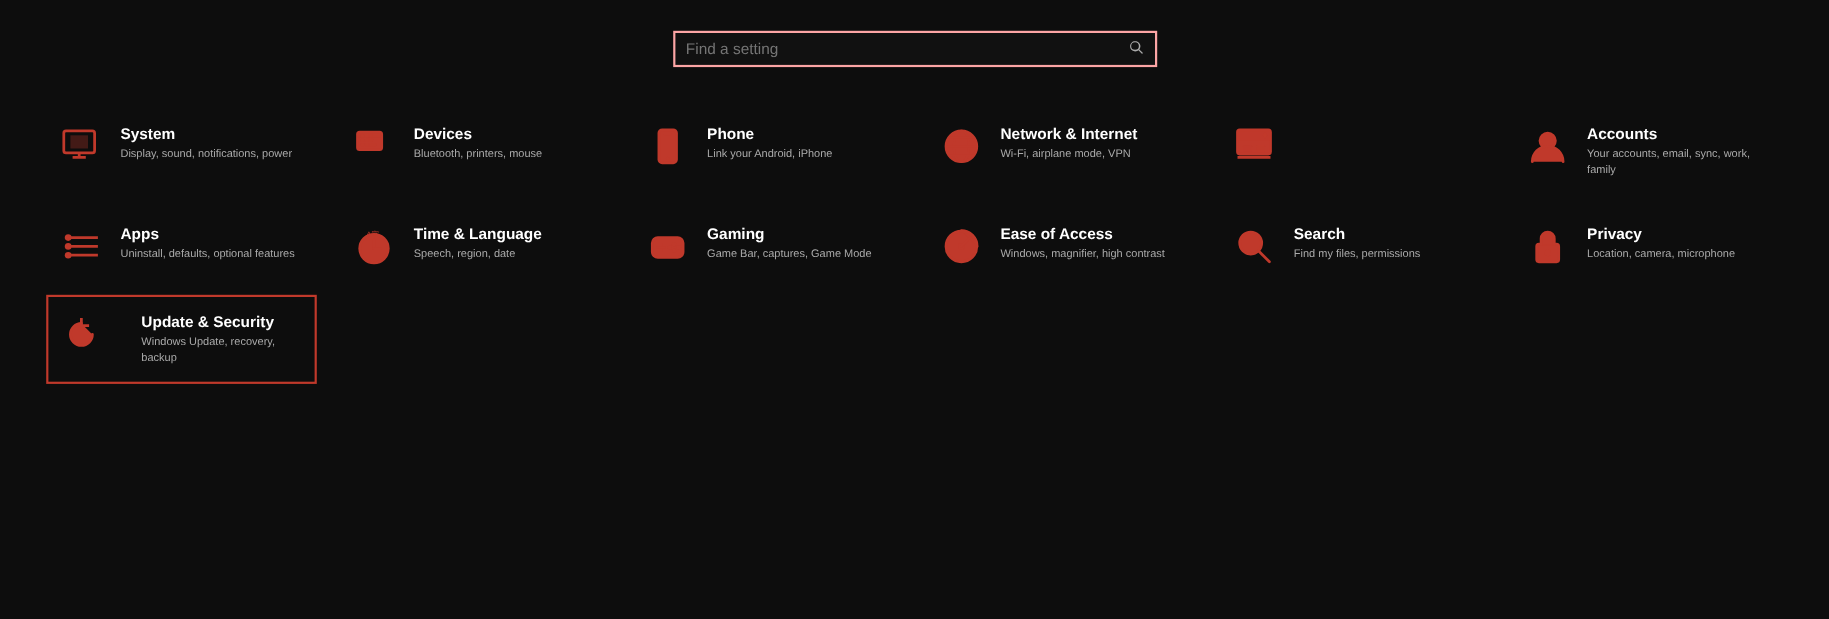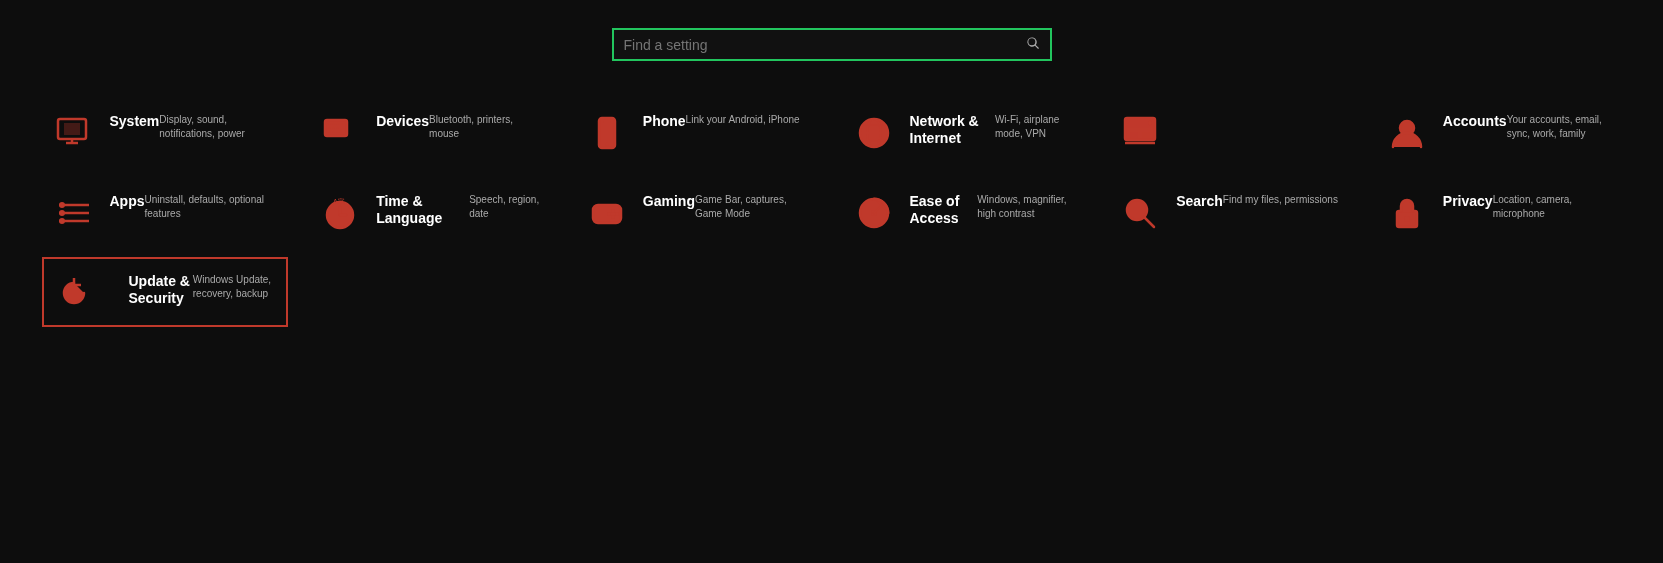--- a/index.html
+++ b/index.html
@@ -20,22 +20,22 @@
       padding: 28px 40px 30px;
     }
 
     .search-bar-wrapper {
       width: 440px;
       margin-bottom: 36px;
     }
 
     .search-bar {
       display: flex;
-      align-items: center;
-      border: 2px solid #22c55e;
+      align-items: flex-start;
+      border: 2px solid #fca5a5;
       background: #111;
       width: 100%;
       padding: 6px 10px;
     }
 
     .search-input {
       background: transparent;
       border: none;
       outline: none;
       color: #aaa;
@@ -83,21 +83,21 @@
     }
 
     .setting-icon svg {
       width: 36px;
       height: 36px;
       fill: #c0392b;
     }
 
     .setting-text {
       display: flex;
-      flex-direction: row;
+      flex-direction: column;
     }
 
     .setting-title {
       font-size: 14px;
       font-weight: 600;
       color: #ffffff;
       margin-bottom: 4px;
       line-height: 1.2;
     }
 

